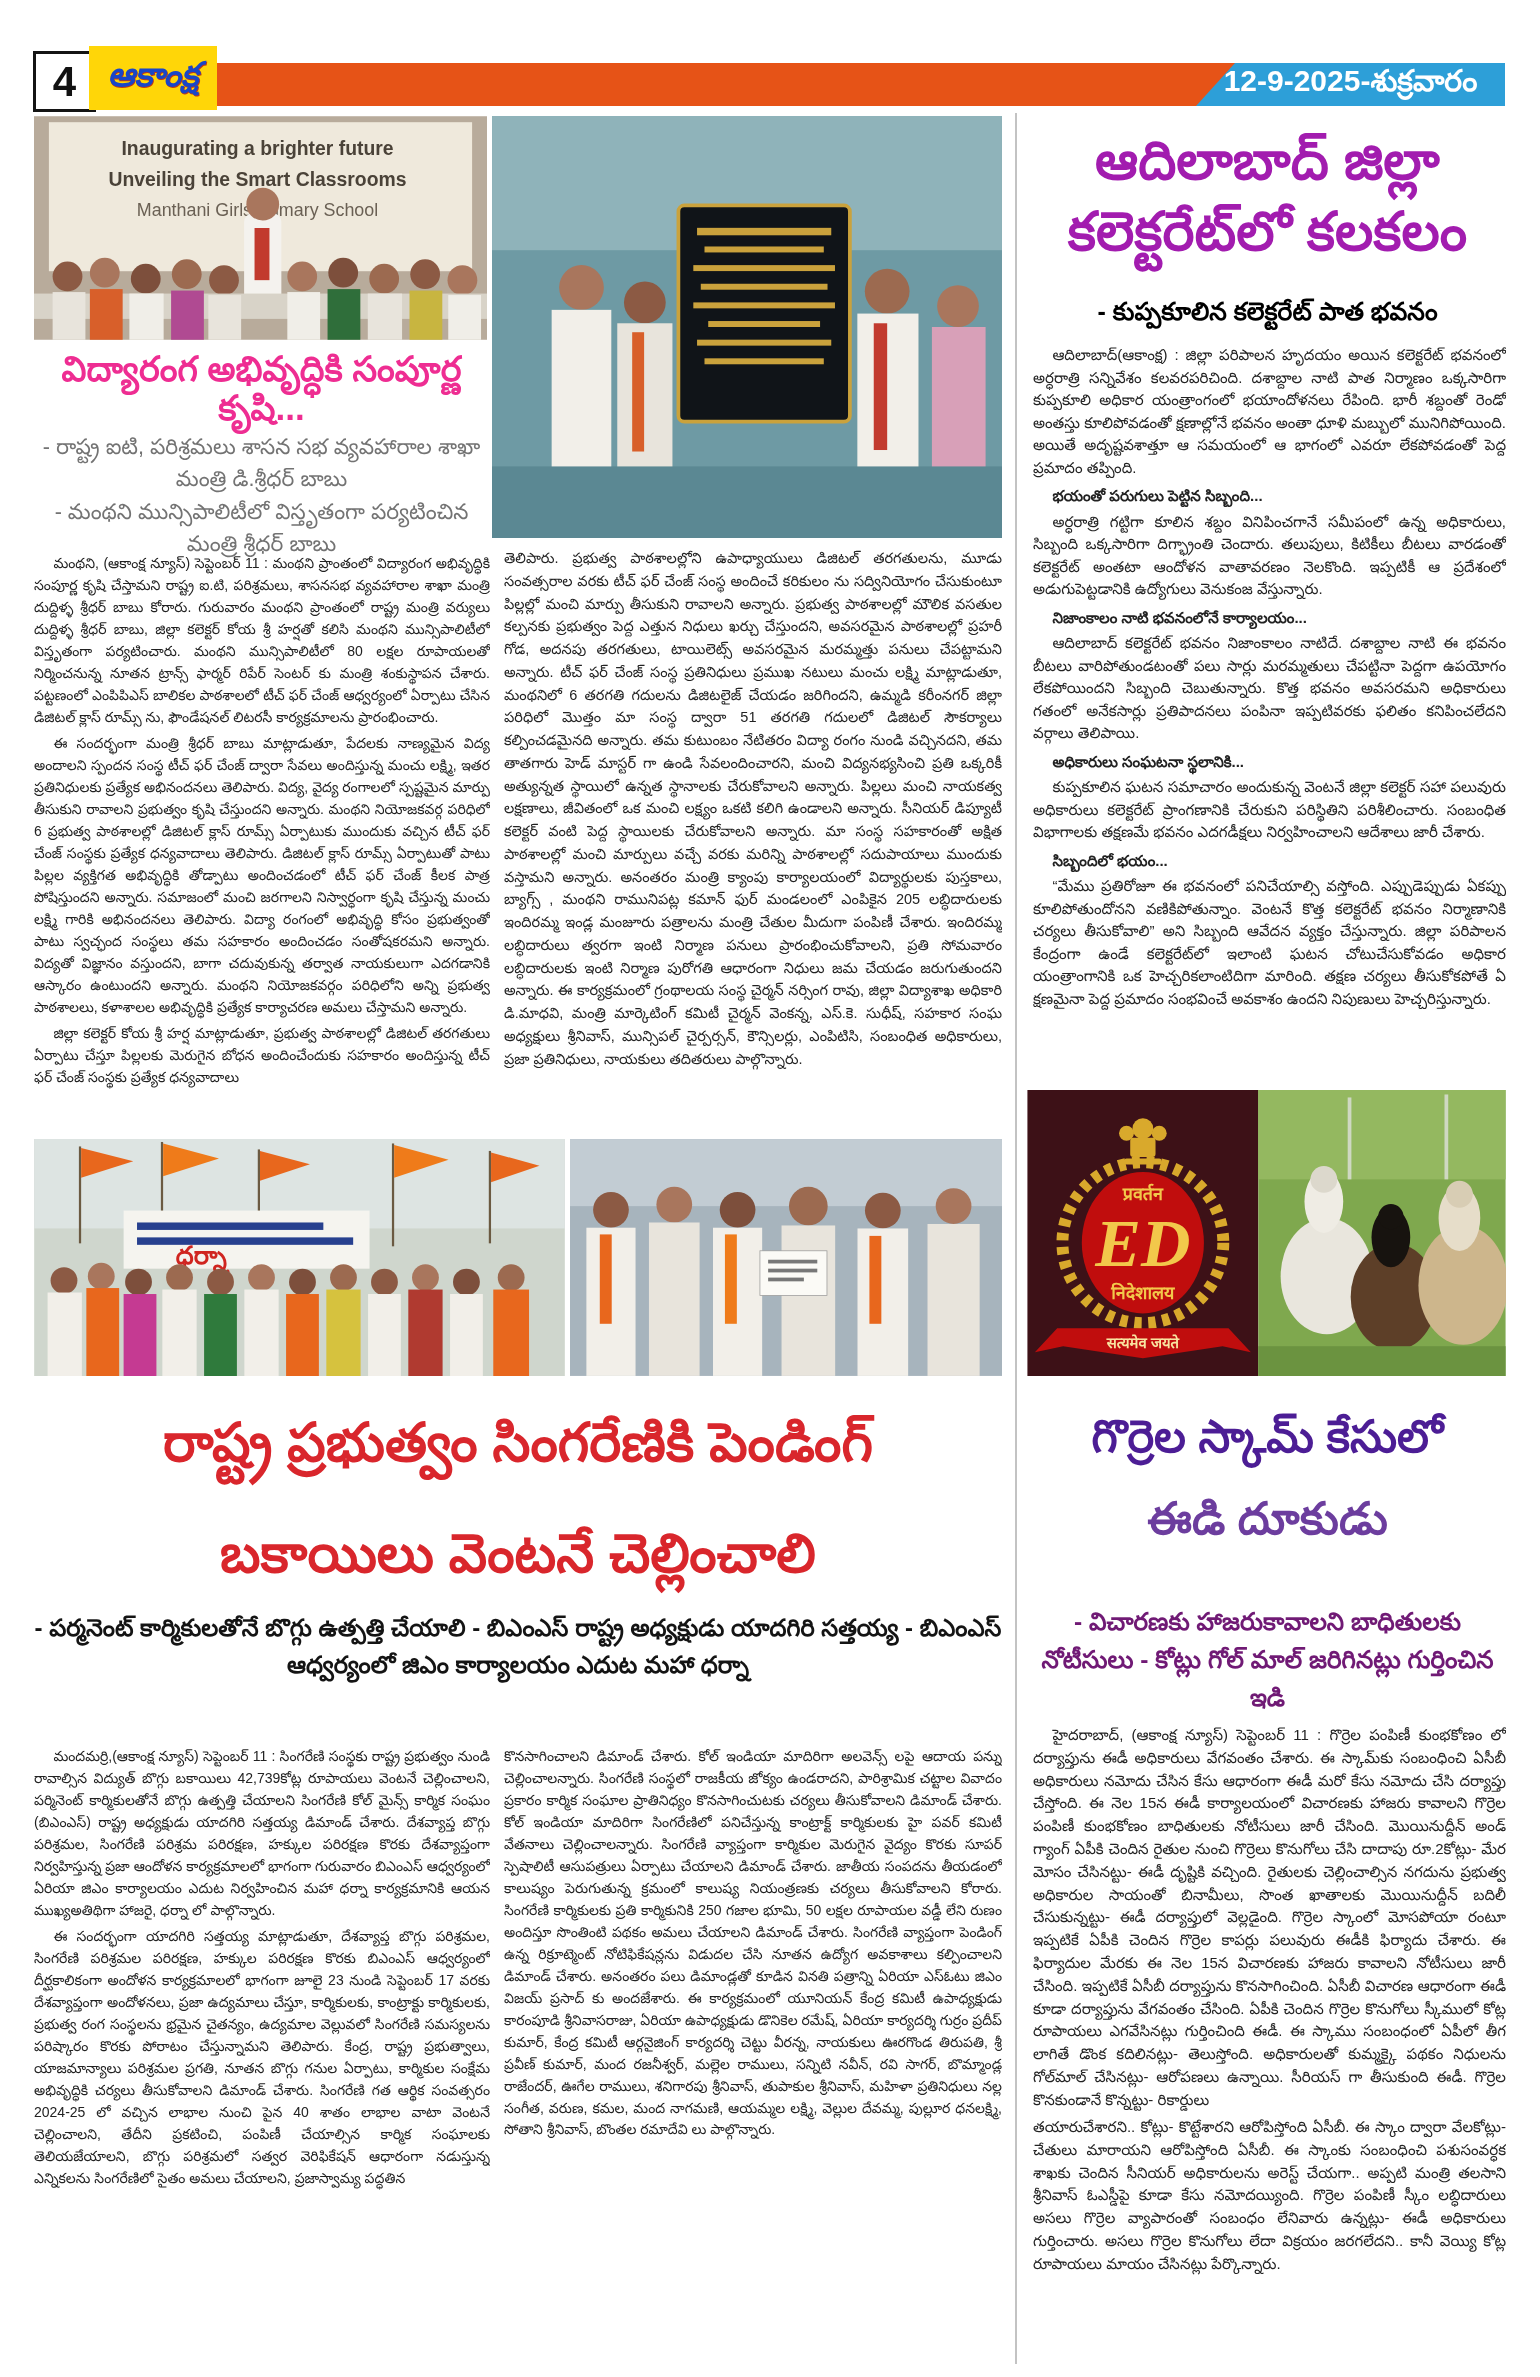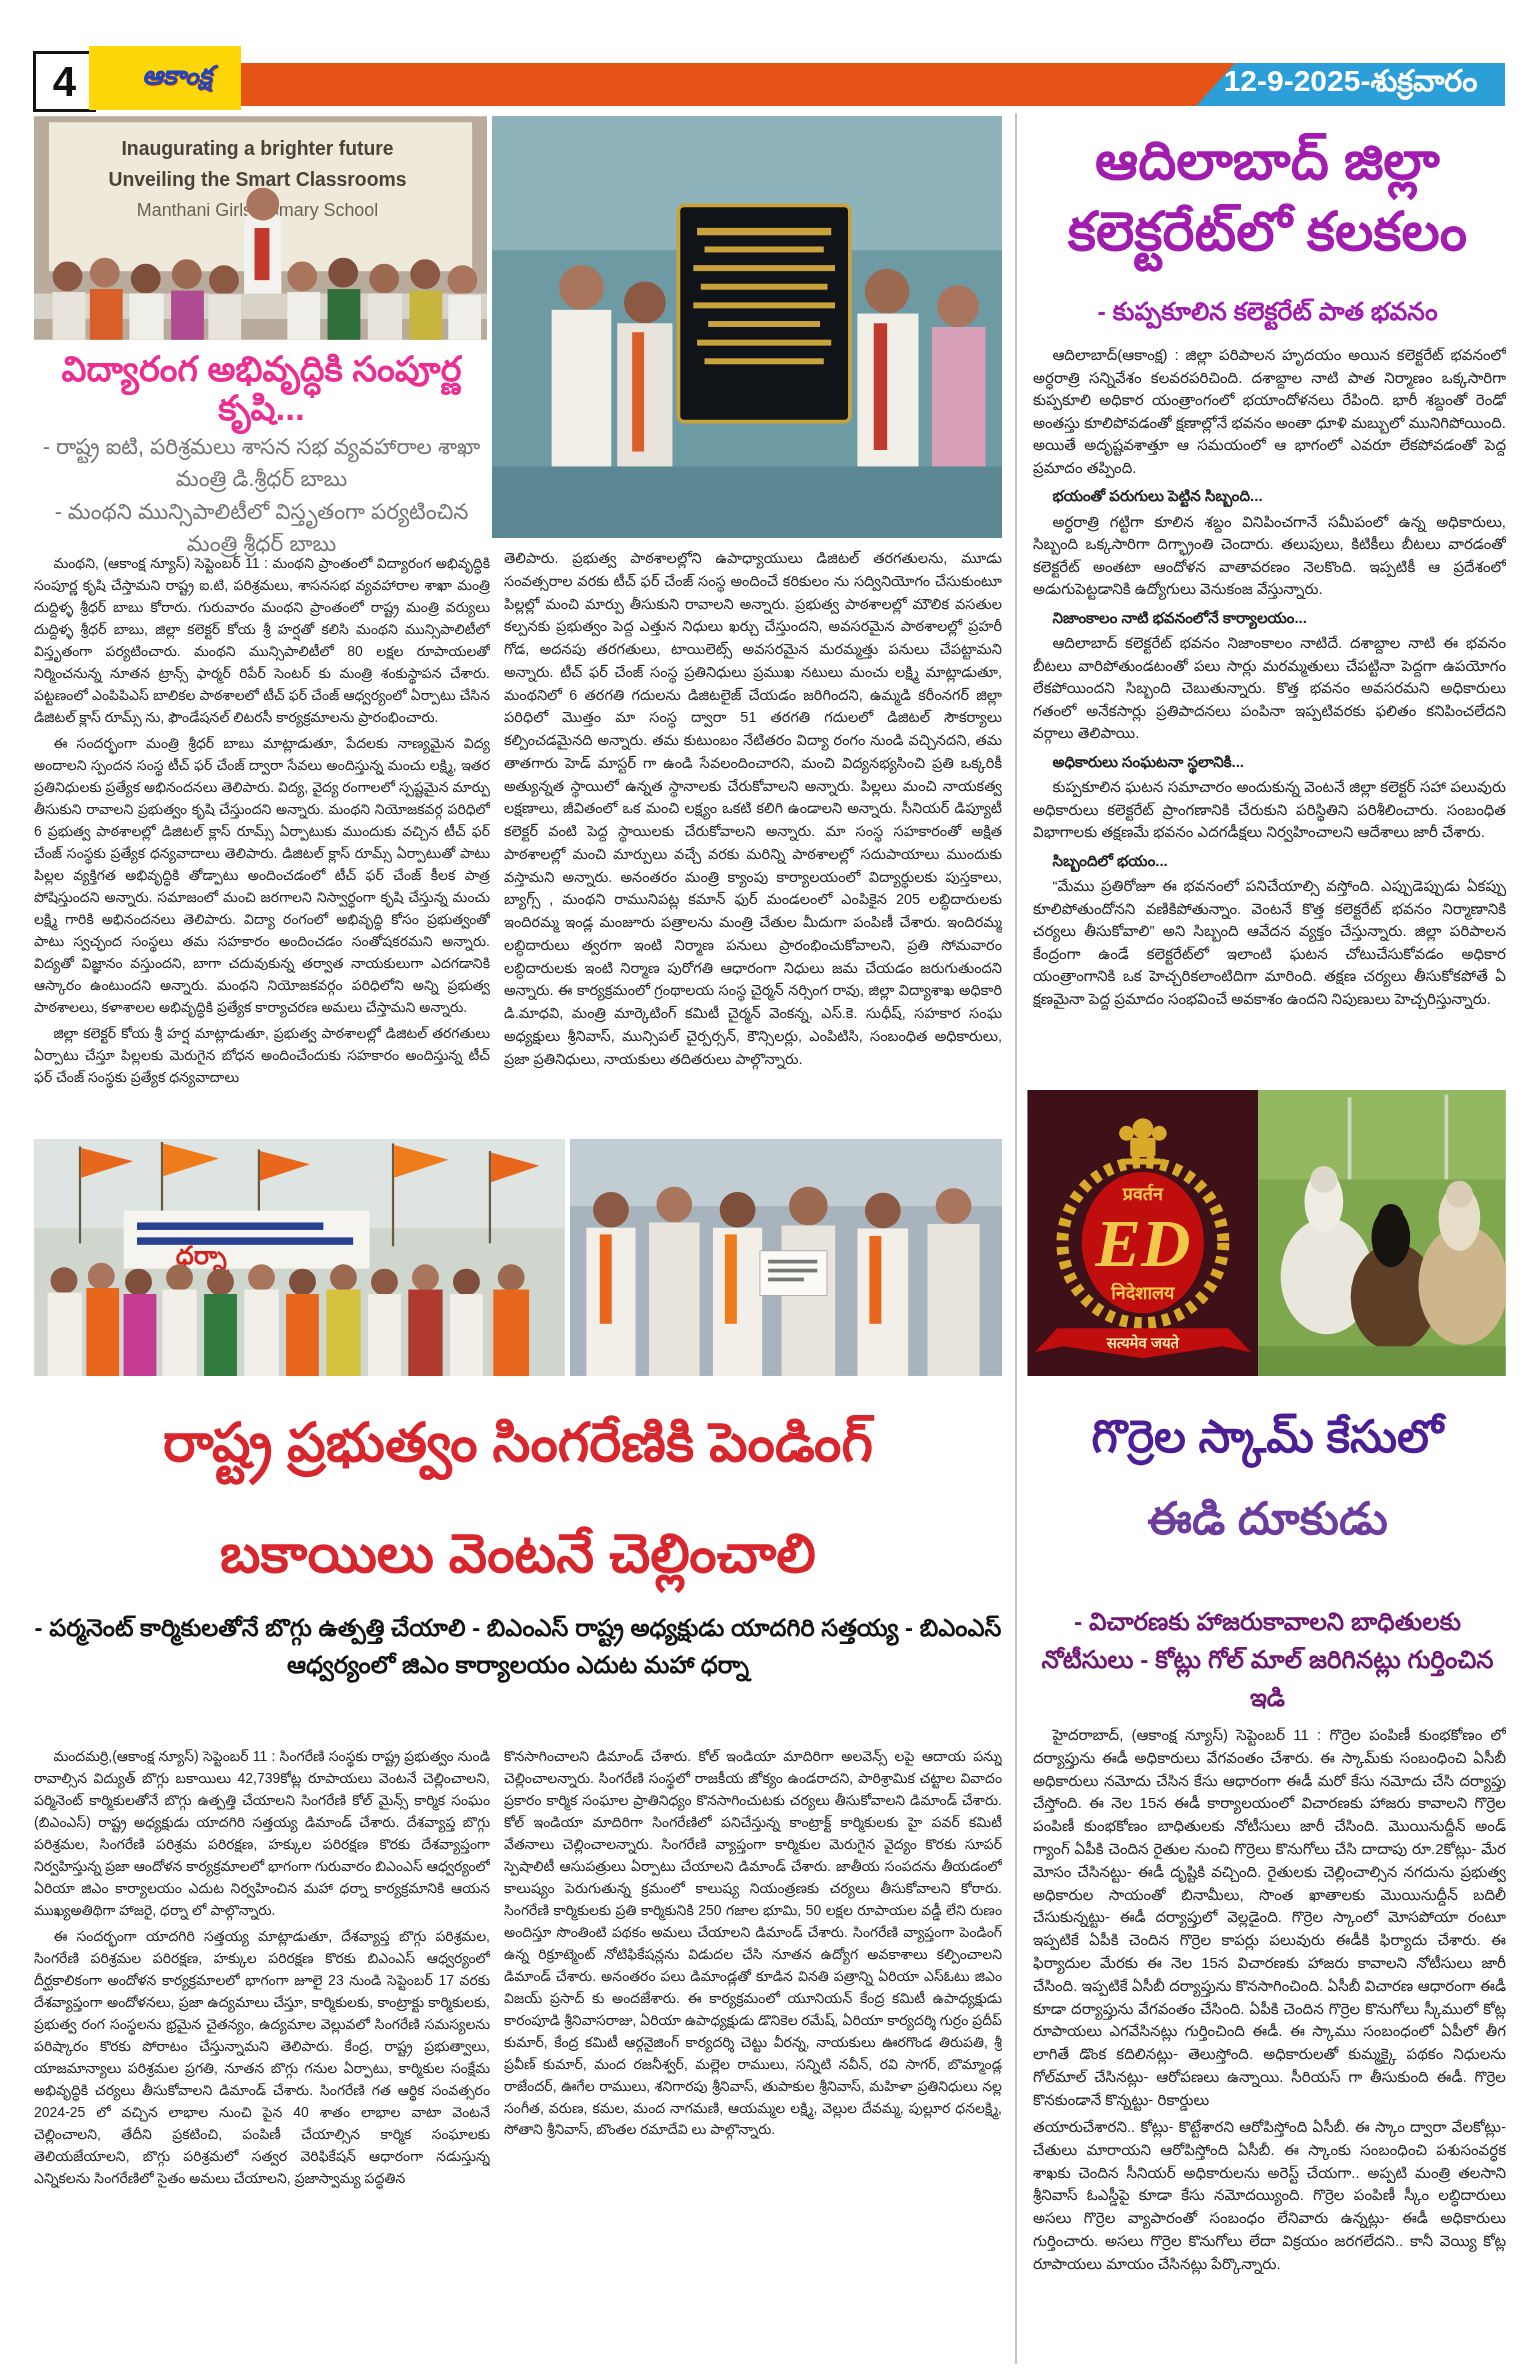--- a/index.html
+++ b/index.html
@@ -4,22 +4,22 @@
 <style>
   html,body{margin:0;padding:0;background:#dcdcdc;}
   .page{position:relative;width:1541px;height:2377px;background:#ffffff;
         font-family:"Liberation Sans", sans-serif;overflow:hidden;color:#1b1b1b;}
   .abs{position:absolute;}
   
   .mast-bar{left:89px;top:63px;width:1416px;height:43px;background:#e65317;}
   .mast-num{left:33px;top:51px;width:57px;height:55px;background:#fff;border:3px solid #141414;
             display:flex;align-items:center;justify-content:center;font-size:42px;font-weight:800;color:#111;}
   .mast-logo{left:89px;top:46px;width:128px;height:64px;background:#ffd608;display:flex;align-items:center;
-             justify-content:center;font-size:26px;font-weight:800;font-style:italic;color:#1946c8;
-             text-shadow:0.7px 0.7px 0 #c23a12;padding-left:24px;}
+             justify-content:center;font-size:34px;font-weight:800;font-style:italic;color:#1946c8;
+             text-shadow:0.7px 0.7px 0 #c23a12;}
   .mast-date{left:1196px;top:63px;width:309px;height:43px;background:#2d9fd8;color:#fff;
              display:flex;align-items:center;justify-content:center;font-size:30px;font-weight:800;
              clip-path:polygon(39px 0,100% 0,100% 100%,0 100%);}
   
   .vrule{left:1015px;top:113px;width:1.5px;height:2251px;background:#c3c3c3;}
   
   .ph{display:block;}
   
   .man-head{left:34px;top:349px;width:455px;text-align:center;color:#ee2d92;font-weight:800;
             font-size:35px;line-height:1.12;}
@@ -30,21 +30,21 @@
   .man-col2{left:504px;top:547px;width:498px;height:590px;font-size:14.5px;}
   
   .sing-h1{left:34px;top:1411px;width:968px;text-align:center;color:#d9262c;font-weight:800;font-size:54px;}
   .sing-h2{left:34px;top:1522px;width:968px;text-align:center;color:#d9262c;font-weight:800;font-size:54px;}
   .sing-sub{left:34px;top:1609px;width:968px;text-align:center;font-weight:800;font-size:24px;line-height:1.55;color:#141414;}
   .sing-col1{left:34px;top:1746px;width:456px;height:605px;}
   .sing-col2{left:504px;top:1746px;width:498px;height:605px;}
   
   .adb-h{left:1029px;top:125px;width:477px;text-align:center;color:#a21caf;font-weight:800;
          font-size:54px;line-height:1.32;}
-  .adb-sub{left:1029px;top:297px;width:477px;text-align:center;font-weight:800;font-size:25px;color:#a21caf;}
+  .adb-sub{left:1029px;top:297px;width:477px;text-align:center;font-weight:800;font-size:25px;color:#000000;}
   .adb-body{left:1033px;top:344px;width:473px;height:740px;font-size:15px;line-height:1.5;}
   .sec-head{font-weight:800;text-indent:6px;margin:6px 0 3px 0 !important;}
   
   .ed-h1{left:1029px;top:1411px;width:477px;text-align:center;color:#4c1d95;font-weight:800;font-size:45px;}
   .ed-h2{left:1029px;top:1493px;width:477px;text-align:center;color:#6c3d9e;font-weight:800;font-size:45px;}
   .ed-sub{left:1029px;top:1603px;width:477px;text-align:center;font-weight:800;font-size:24.6px;line-height:1.55;color:#701a75;}
   .ed-body{left:1033px;top:1724px;width:473px;height:634px;font-size:15px;line-height:1.52;}
 </style>
 </head>
 <body>

